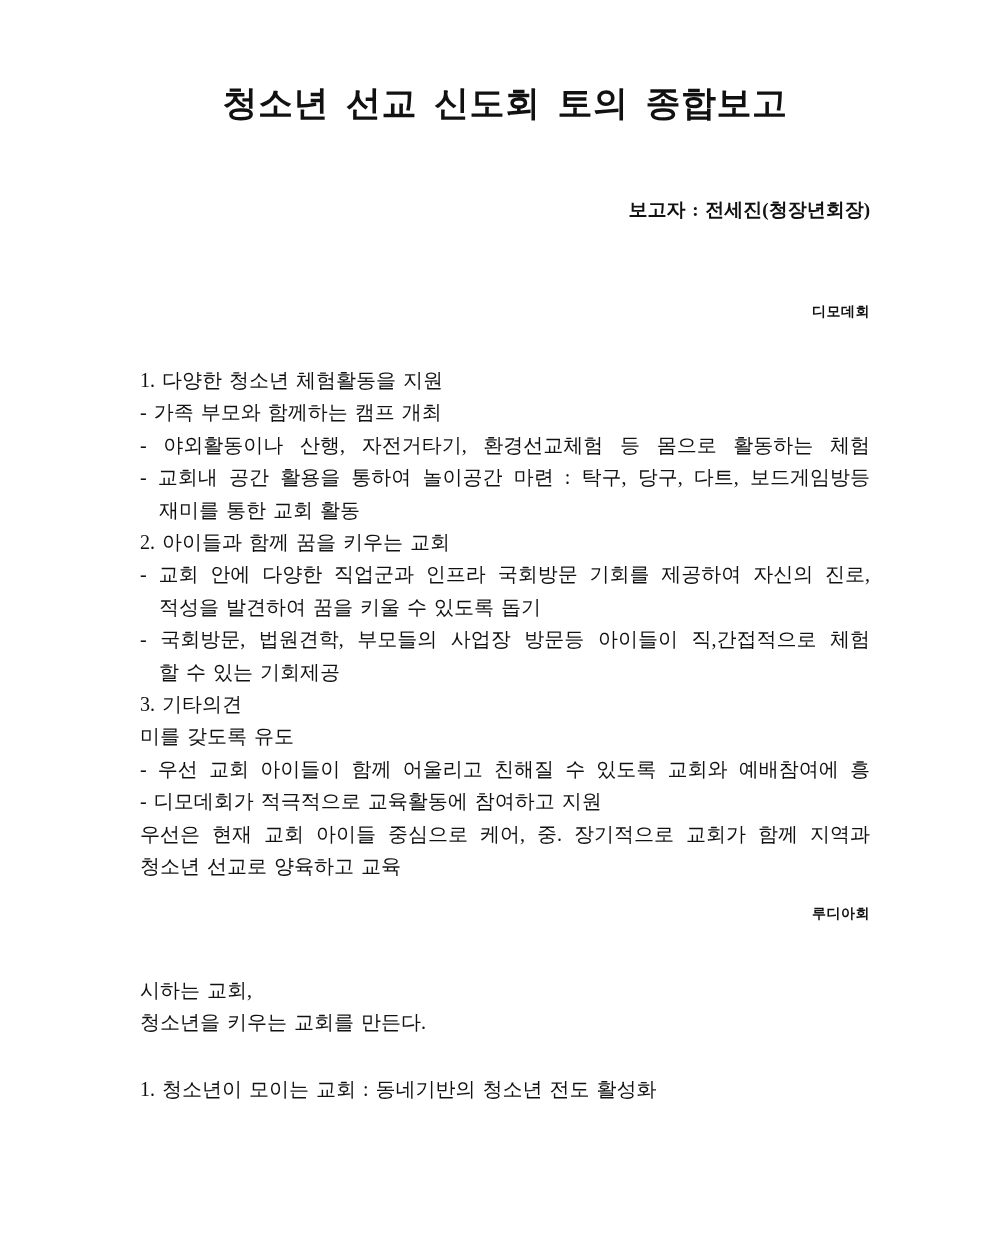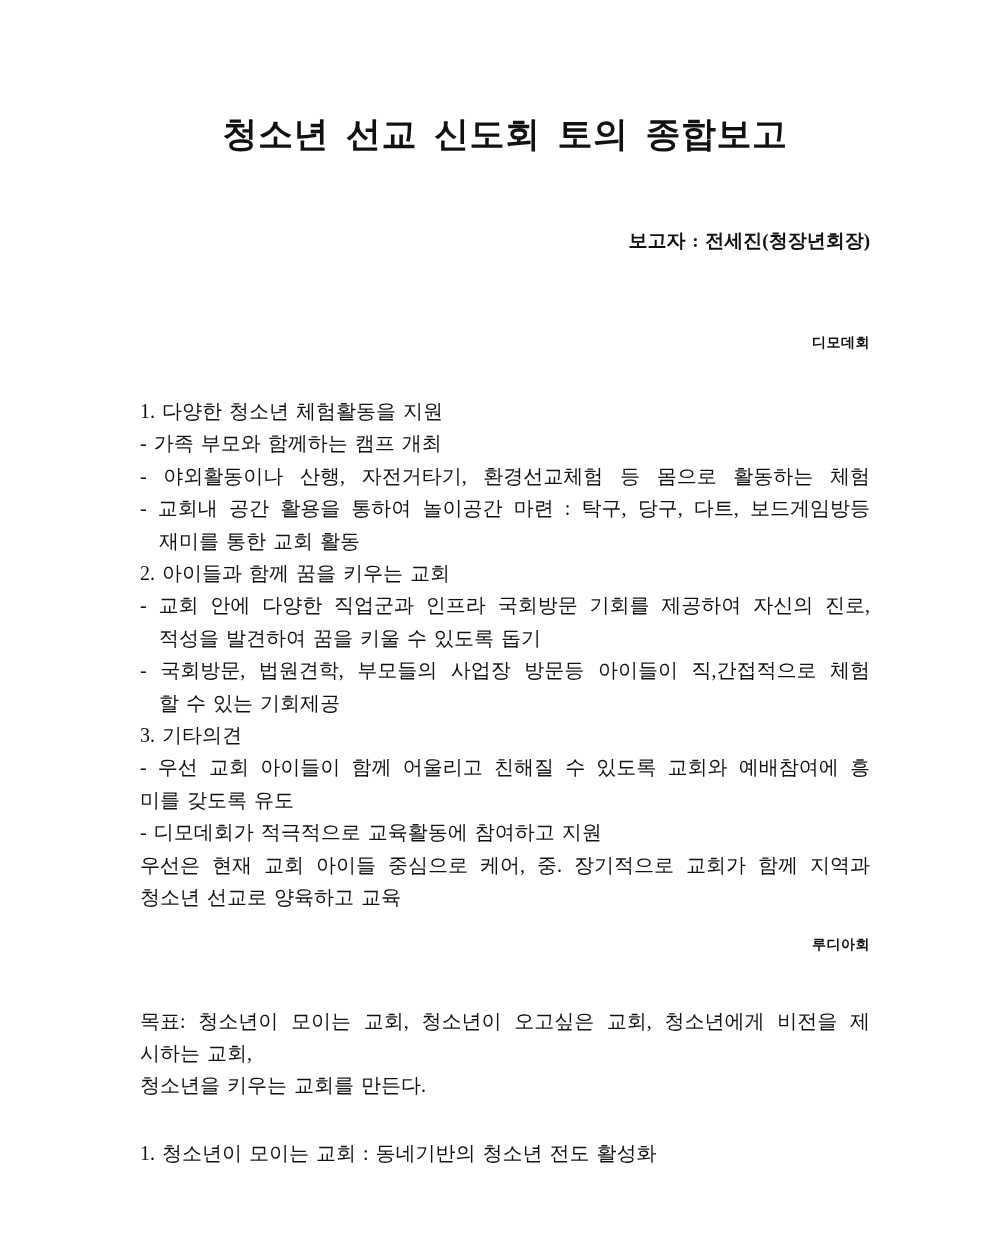--- a/index.html
+++ b/index.html
@@ -11,21 +11,21 @@
     width: 991px;
     height: 1258px;
     overflow: hidden;
     font-family: "Liberation Serif", "DejaVu Serif", serif;
     color: #111111;
   }
   .page {
     box-sizing: border-box;
     width: 991px;
     height: 1258px;
-    padding: 110px 121px 0 140px; 
+    padding: 79px 121px 0 140px; 
   }
   .doc-title {
     margin: 0;
     font-size: 35px;
     font-weight: bold;
     line-height: 50px;
     text-align: center;
     letter-spacing: 0.5px;
     word-spacing: 0.22em;
     white-space: nowrap;
@@ -91,29 +91,28 @@
     <div class="line">- 가족 부모와 함께하는 캠프 개최</div>
     <div class="line just">- 야외활동이나 산행, 자전거타기, 환경선교체험 등 몸으로 활동하는 체험</div>
     <div class="line just">- 교회내 공간 활용을 통하여 놀이공간 마련 : 탁구, 당구, 다트, 보드게임방등</div>
     <div class="line ind">재미를 통한 교회 활동</div>
     <div class="line">2. 아이들과 함께 꿈을 키우는 교회</div>
     <div class="line just">- 교회 안에 다양한 직업군과 인프라 국회방문 기회를 제공하여 자신의 진로,</div>
     <div class="line ind">적성을 발견하여 꿈을 키울 수 있도록 돕기</div>
     <div class="line just">- 국회방문, 법원견학, 부모들의 사업장 방문등 아이들이 직,간접적으로 체험</div>
     <div class="line ind">할 수 있는 기회제공</div>
     <div class="line">3. 기타의견</div>
+    <div class="line">미를 갖도록 유도</div>
     <div class="line just">- 우선 교회 아이들이 함께 어울리고 친해질 수 있도록 교회와 예배참여에 흥</div>
-    <div class="line">미를 갖도록 유도</div>
     <div class="line">- 디모데회가 적극적으로 교육활동에 참여하고 지원</div>
     <div class="line just">우선은 현재 교회 아이들 중심으로 케어, 중. 장기적으로 교회가 함께 지역과</div>
     <div class="line">청소년 선교로 양육하고 교육</div>
   </div>
 
   <h2 class="sec-heading second">루디아회</h2>
 
   <div class="sec-body second">
-    <div class="line just">목표: 청소년이 모이는 교회, 청소년이 오고싶은 교회, 청소년에게 비전을 제</div>
     <div class="line">시하는 교회,</div>
     <div class="line">청소년을 키우는 교회를 만든다.</div>
     <div class="line gap">1. 청소년이 모이는 교회 : 동네기반의 청소년 전도 활성화</div>
   </div>
 
 </div>
 
 </body></html>

